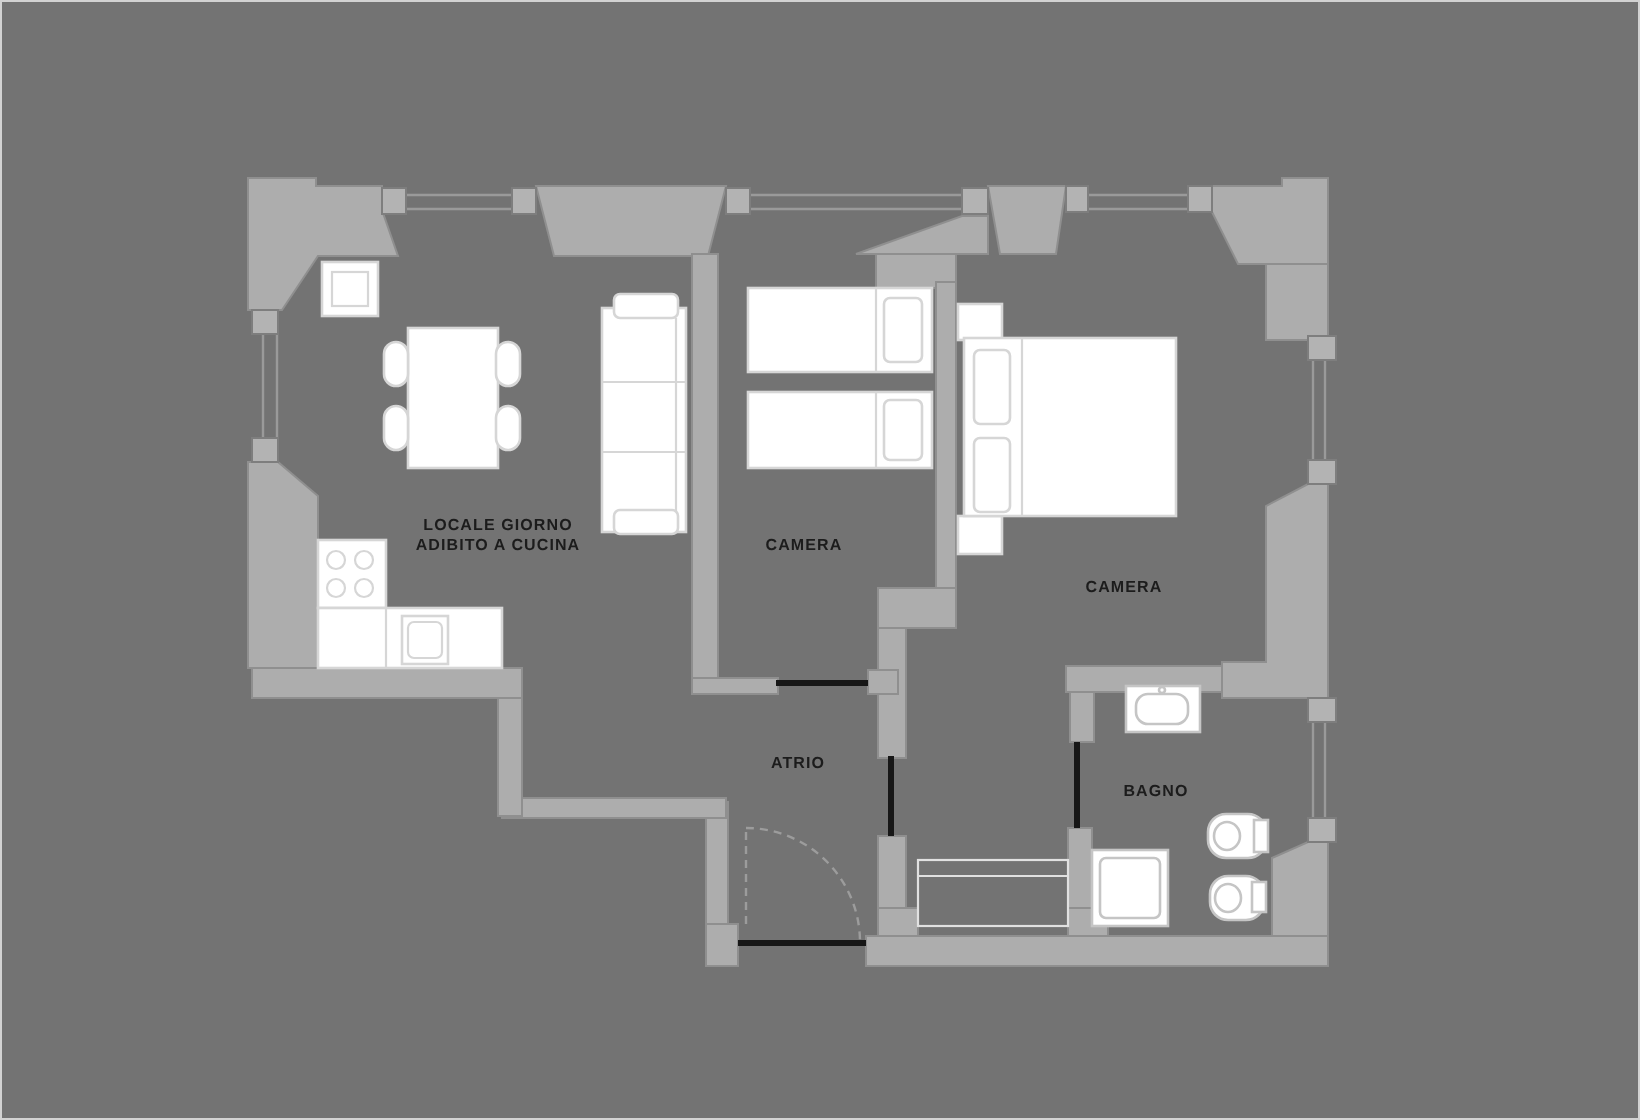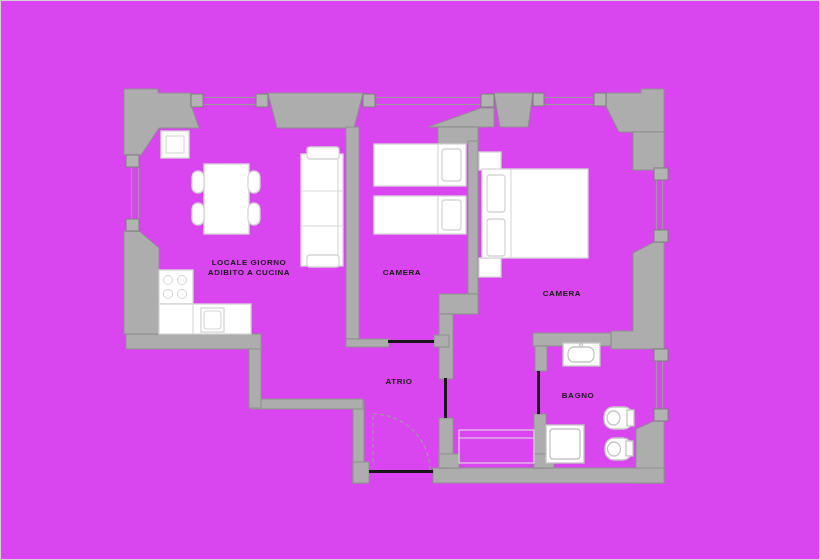--- a/index.html
+++ b/index.html
@@ -1,18 +1,18 @@
 <!DOCTYPE html>
 <html><head>
 <meta charset="utf-8">
 <style>
   html,body{margin:0;padding:0;background:#fff;}
   .canvas{
     position:relative;width:820px;height:560px;box-sizing:border-box;
-    background:#d946ef;border:1px solid #d2d2d2;overflow:hidden;
+    background:#737373;border:1px solid #d2d2d2;overflow:hidden;
     font-family:"Liberation Sans",sans-serif;
   }
   svg{display:block;}
   .wall{fill:#adadad;stroke:#8f8f8f;stroke-width:1;stroke-linejoin:miter;}
   .jamb{fill:#b3b3b3;stroke:#7e7e7e;stroke-width:1;}
   .glass{stroke:#9a9a9a;stroke-width:1.2;fill:none;}
   .furn{fill:#ffffff;stroke:#d6d6d6;stroke-width:1.3;}
   .furnline{stroke:#d6d6d6;stroke-width:1.1;fill:none;}
   .furn-light{fill:none;stroke:#e1e1e1;stroke-width:1.1;}
   .fixt{fill:#ffffff;stroke:#c5c5c5;stroke-width:1.3;}

